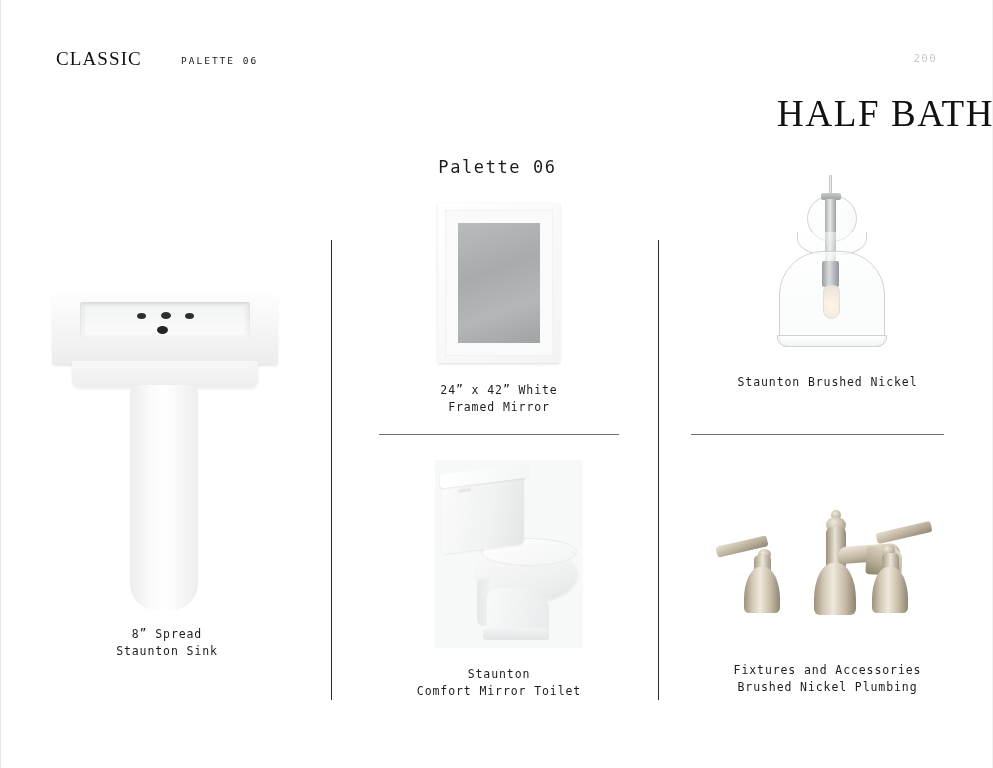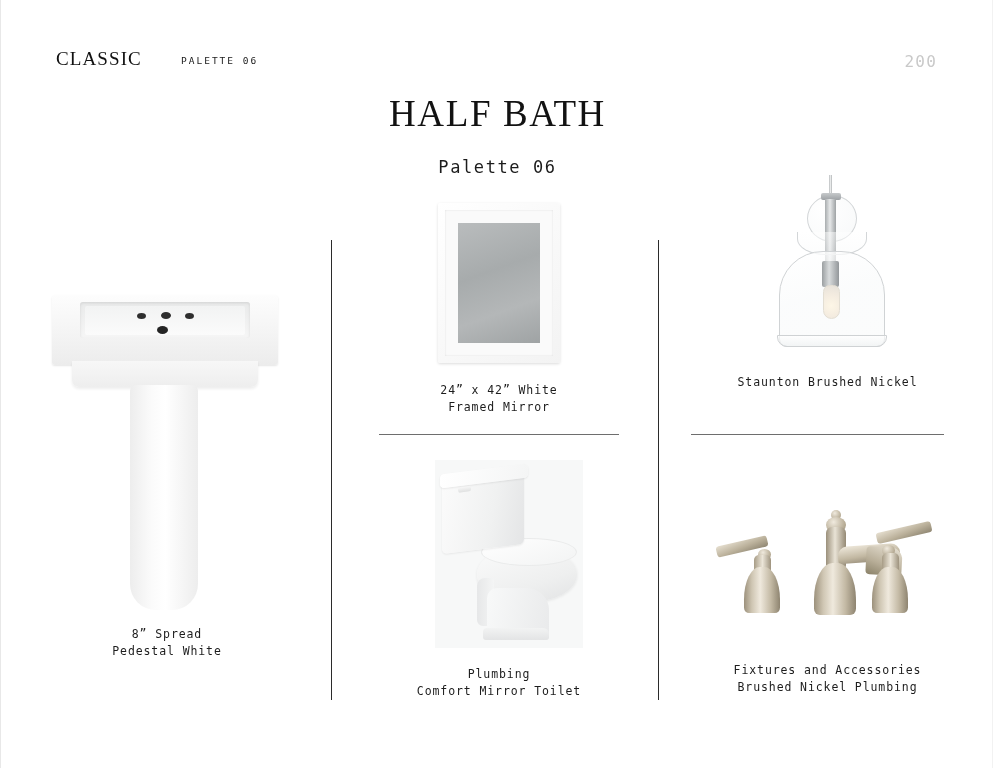--- a/index.html
+++ b/index.html
@@ -45,33 +45,33 @@
     font-size: 9.5px;
     letter-spacing: 2.0px;
     color: #1a1a1a;
     white-space: nowrap;
   }
   .page-number {
     position: absolute;
     right: 55px;
     top: 52px;
     font-family: "DejaVu Sans Mono", monospace;
-    font-size: 16px;
+    font-size: 11px;
     letter-spacing: 1.2px;
     color: #c9c9c9;
     white-space: nowrap;
   }
 
   
   .main-title {
     position: absolute;
     left: 0;
     top: 92px;
     width: 993px;
-    text-align: center;
+    text-align: right;
     font-family: "Liberation Serif", serif;
     font-size: 37px;
     letter-spacing: 1.6px;
     color: #121212;
     font-weight: normal;
   }
   .subtitle {
     position: absolute;
     left: 0;
     top: 157px;
@@ -374,21 +374,21 @@
       <div class="sink-hole hole-left"></div>
       <div class="sink-hole hole-center"></div>
       <div class="sink-hole hole-right"></div>
       <div class="sink-hole sink-drain"></div>
     </div>
     <div class="sink-apron"></div>
     <div class="sink-column"></div>
   </div>
   <div class="caption" style="left:46px; top:626px; width:240px;">
     <span>8” Spread</span>
-    <span>Pedestal White</span>
+    <span>Staunton Sink</span>
   </div>
 
   <div class="product" id="mirror-art">
     <div class="mirror-frame">
       <div class="mirror-bevel">
         <div class="mirror-glass"></div>
       </div>
     </div>
   </div>
   <div class="caption" style="left:378px; top:382px; width:240px;">
@@ -416,21 +416,21 @@
     <div class="t-bowl"></div>
     <div class="t-trap"></div>
     <div class="t-base"></div>
     <div class="t-foot"></div>
     <div class="t-seat"></div>
     <div class="t-tank"></div>
     <div class="t-tank-lid"></div>
     <div class="t-handle"></div>
   </div>
   <div class="caption" style="left:378px; top:666px; width:240px;">
-    <span>Plumbing</span>
+    <span>Staunton</span>
     <span>Comfort Mirror Toilet</span>
   </div>
 
   <div class="product" id="faucet-art">
     <div class="fx fx-lever f-l-lever"></div>
     <div class="fx fx-knob  f-l-cap"></div>
     <div class="fx f-l-neck"></div>
     <div class="fx fx-base  f-l-base"></div>
 
     <div class="fx fx-knob  f-s-tip"></div>

